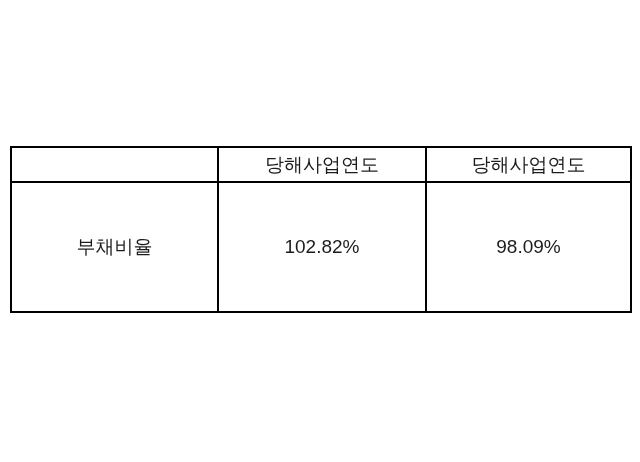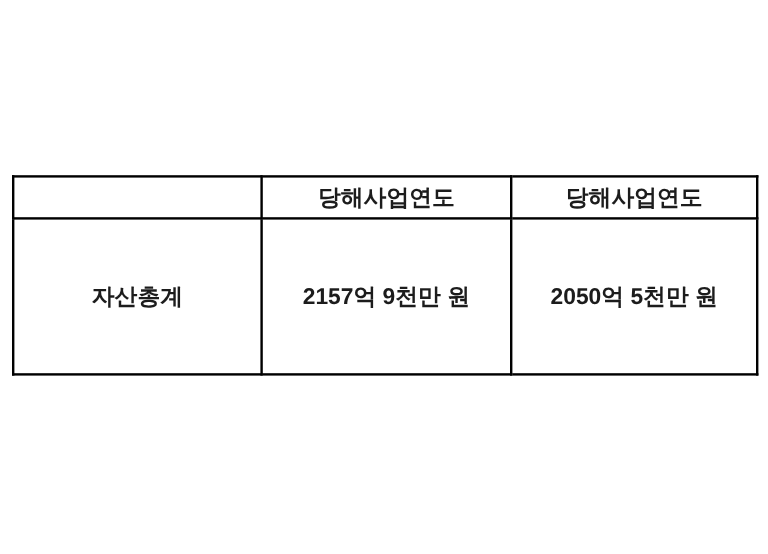--- a/index.html
+++ b/index.html
@@ -33,21 +33,21 @@
   table.fin-table col.c2 { width: 208px; }
   table.fin-table col.c3 { width: 205px; }
   table.fin-table th,
   table.fin-table td {
     border: 2px solid #000000;
     height: 33px;
     padding: 0;
     text-align: center;
     vertical-align: middle;
     font-size: 19px;
-    font-weight: 700;
+    font-weight: 400;
     color: #1c1c1c;
     letter-spacing: 0px;
     white-space: nowrap;
     overflow: hidden;
   }
 </style>
 </head>
 <body>
 
 <div class="canvas">
@@ -60,20 +60,20 @@
     </colgroup>
     <thead>
       <tr>
         <th></th>
         <th>당해사업연도</th>
         <th>당해사업연도</th>
       </tr>
     </thead>
     <tbody>
       <tr>
-        <td>자산총계</td>
-        <td>2157억 9천만 원</td>
-        <td>2050억 5천만 원</td>
+        <td>부채비율</td>
+        <td>102.82%</td>
+        <td>98.09%</td>
       </tr>
     </tbody>
   </table>
 
 </div>
 
 </body></html>

